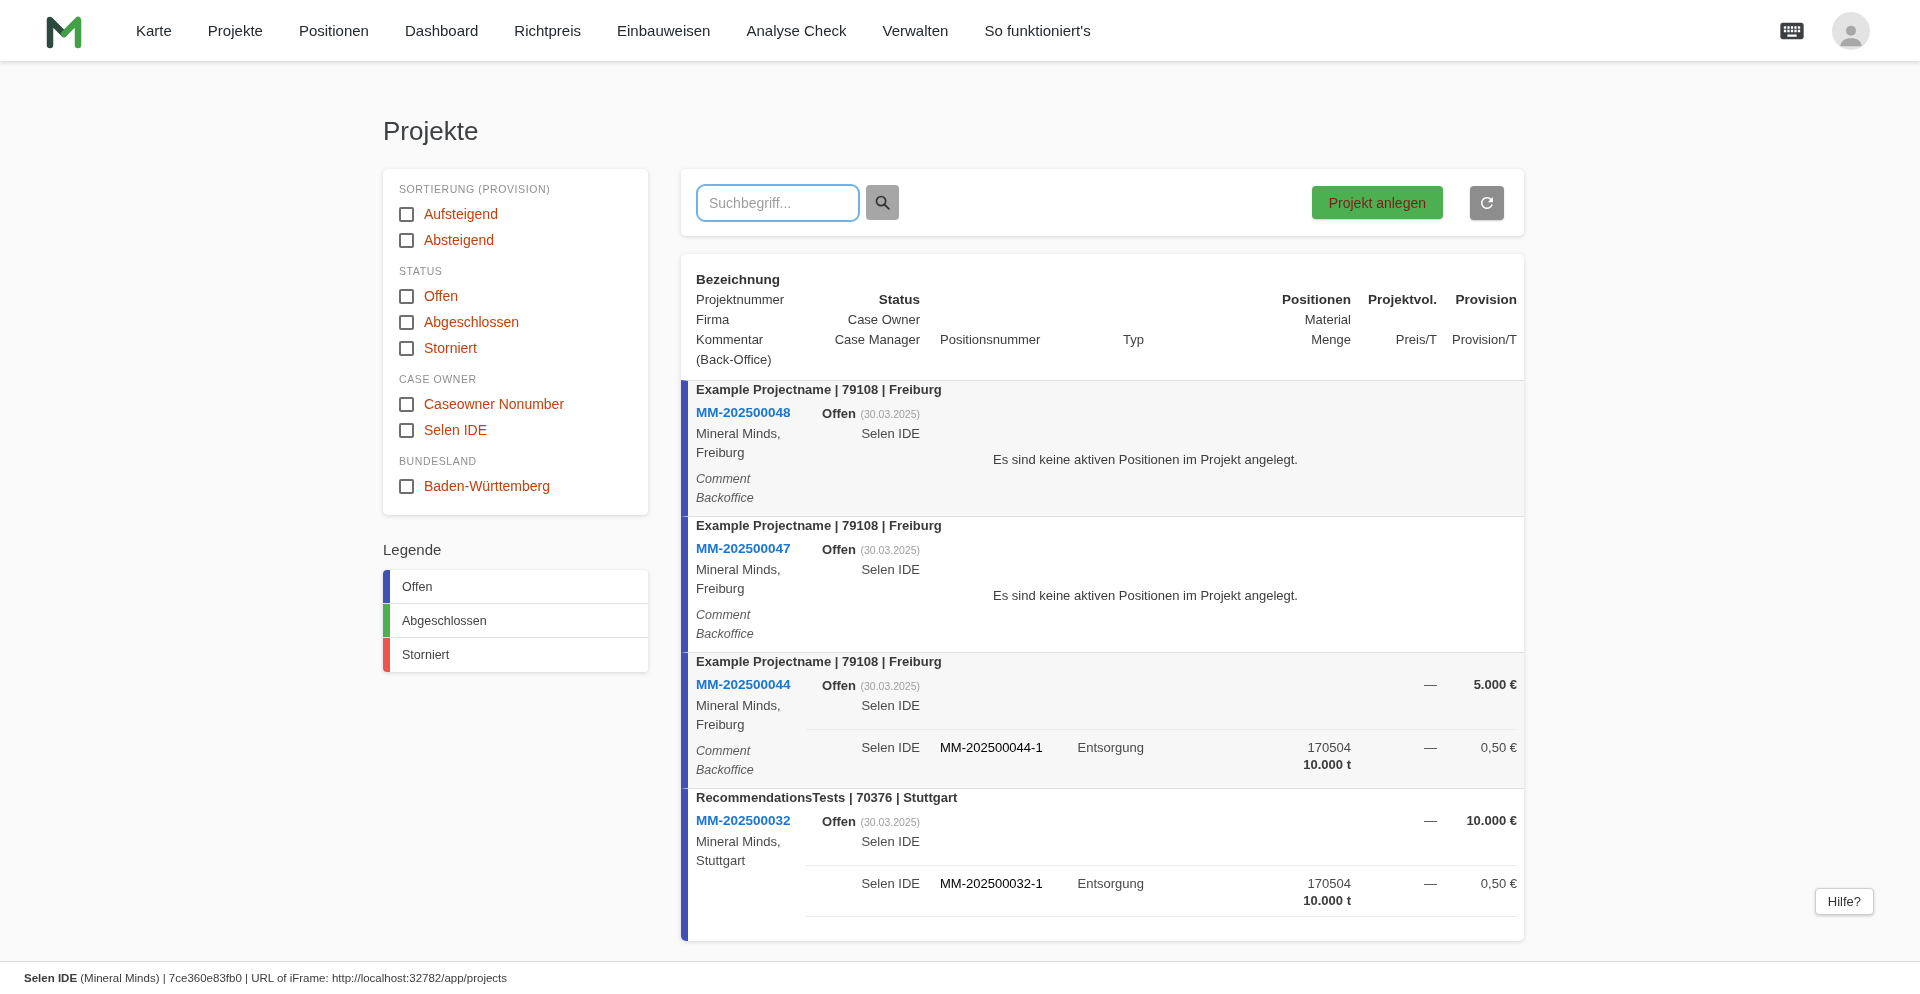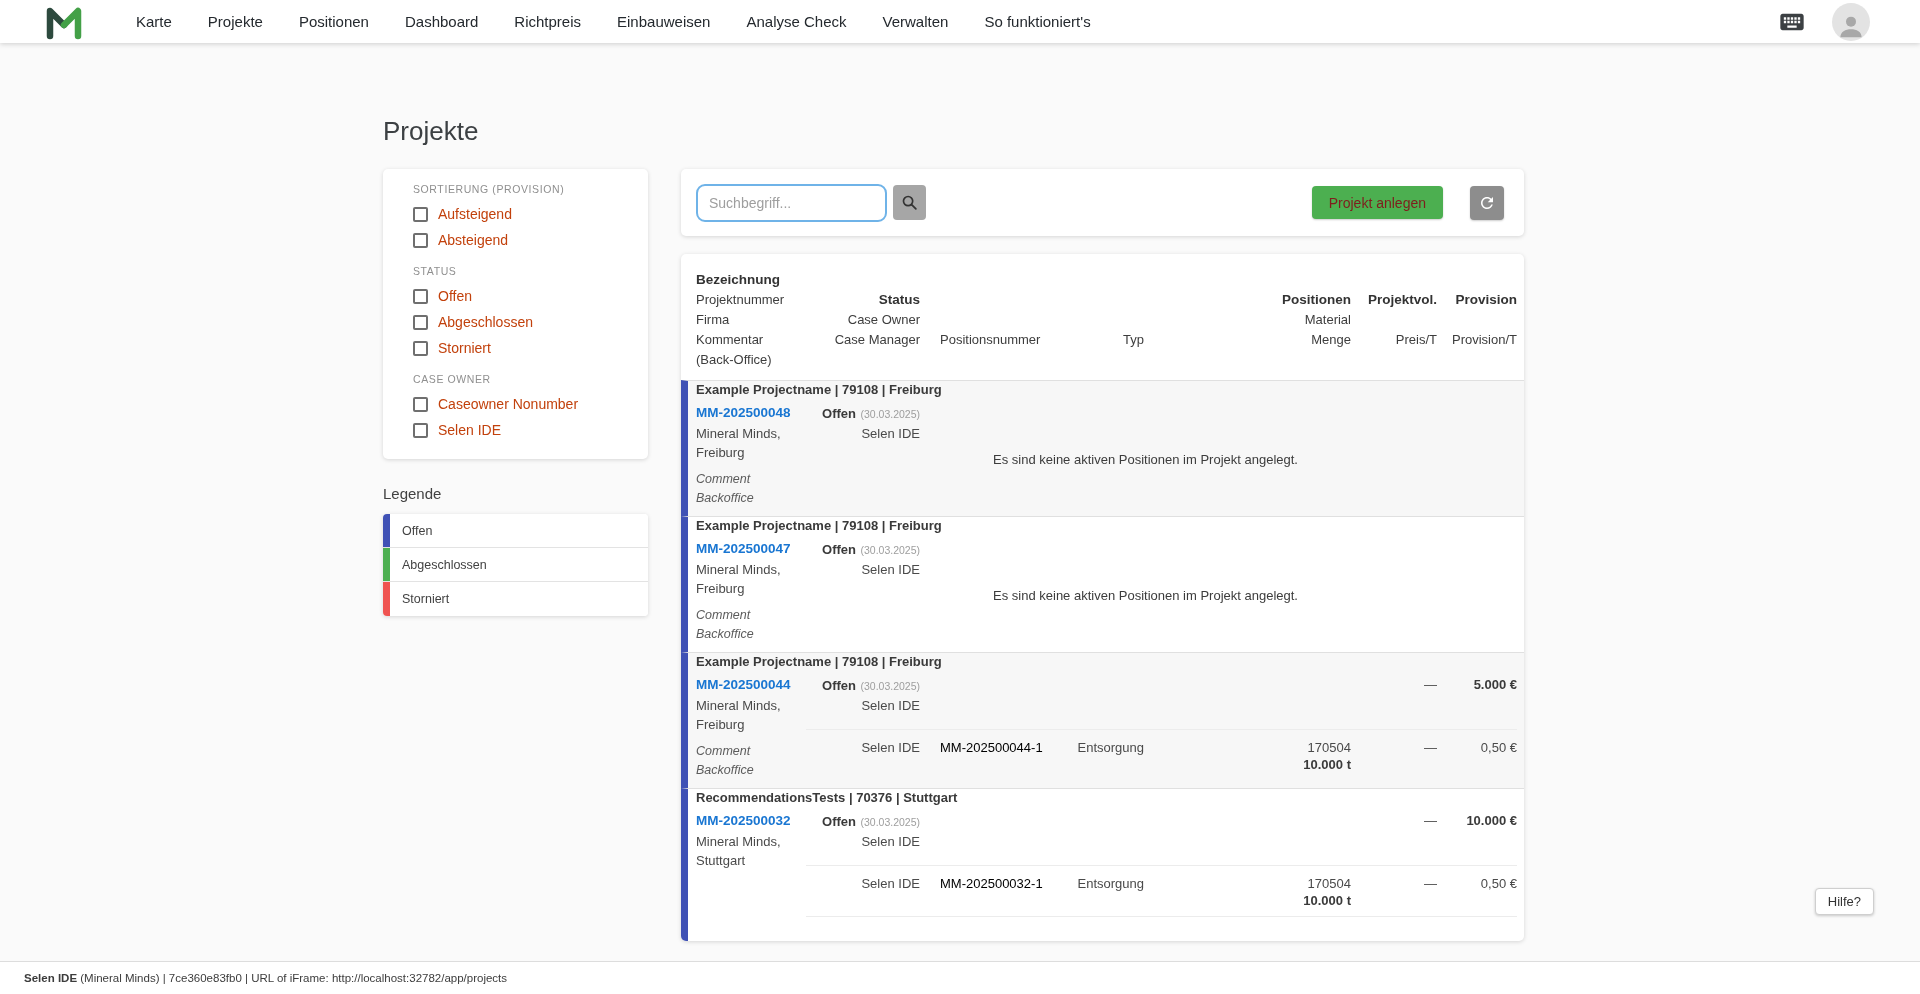--- a/index.html
+++ b/index.html
@@ -8,21 +8,21 @@
     font-family: "Liberation Sans", sans-serif;
     background:#fafafa;
     position:relative;
     overflow:hidden;
     color:#424242;
   }
   a { text-decoration:none; cursor:pointer; }
 
   
   .navbar {
-    height:43px; background:#fff;
+    height:61px; background:#fff;
     box-shadow:0 1px 5px rgba(0,0,0,.18);
     display:flex; align-items:center;
     padding:0 50px 0 44px;
     position:relative; z-index:20;
   }
   .logo { width:40px; height:40px; display:flex; align-items:center; cursor:pointer; }
   .nav-menu { display:flex; gap:36px; margin-left:52px; }
   .nav-item { font-size:15px; font-weight:500; color:#24292e; cursor:pointer; white-space:nowrap; }
   .nav-right { margin-left:auto; display:flex; align-items:center; gap:26px; }
   .icon-btn { background:none; border:none; cursor:pointer; display:flex; align-items:center; }
@@ -38,21 +38,21 @@
   .layout { display:flex; gap:33px; margin-top:22px; align-items:flex-start; }
   aside { width:265px; flex-shrink:0; }
   main { width:843px; flex-shrink:0; }
 
   .card {
     background:#fff; border-radius:5px;
     box-shadow:0 1px 4px rgba(0,0,0,.15);
   }
 
   
-  .filter-card { padding:14px 30px 16px; }
+  .filter-card { padding:14px 16px 16px; }
   .f-section { margin-top:12px; }
   .f-section:first-child { margin-top:0; }
   .f-title {
     font-size:10.5px; color:#8f8f8f; letter-spacing:.6px;
     font-weight:500; margin-bottom:5px; line-height:13px;
   }
   .f-item { display:flex; align-items:center; height:26px; cursor:pointer; }
   .checkbox {
     width:15px; height:15px; border:2px solid #6f6f6f; border-radius:2px;
     margin-right:10px; flex-shrink:0; background:#fff;
@@ -65,21 +65,21 @@
     height:34px; display:flex; align-items:center; background:#fff;
     border-bottom:1px solid #e3e3e3; position:relative; padding-left:19px;
   }
   .legend-row:last-child { border-bottom:none; }
   .legend-bar { position:absolute; left:0; top:0; bottom:0; width:7px; }
   .legend-label { font-size:12.5px; color:#424242; }
 
   
   .search-card { height:67px; display:flex; align-items:center; padding:0 20px 0 15px; }
   .search-input {
-    width:191px; height:38px; border:2px solid #6fb3e8; border-radius:9px;
+    width:164px; height:38px; border:2px solid #6fb3e8; border-radius:9px;
     padding:2px 11px; font-size:14px; font-family:inherit; color:#424242; outline:none;
   }
   .search-input::placeholder { color:#9e9e9e; }
   .search-btn {
     width:33px; height:35px; margin-left:6px; border:none; border-radius:4px;
     background:#a6a6a6; display:flex; align-items:center; justify-content:center; cursor:pointer;
   }
   .spacer { flex:1; }
   .create-btn {
     height:33px; padding:0 17px; border:none; border-radius:4px;
@@ -241,20 +241,27 @@
             <label class="f-item">
               <span class="checkbox"></span>
               <span class="f-label">Caseowner Nonumber</span>
             </label>
             <label class="f-item">
               <span class="checkbox"></span>
               <span class="f-label">Selen IDE</span>
             </label>
           </div>
 
+          <div class="f-section">
+            <div class="f-title">BUNDESLAND</div>
+            <label class="f-item">
+              <span class="checkbox"></span>
+              <span class="f-label">Baden-Württemberg</span>
+            </label>
+          </div>
         </div>
 
         <div class="legend-title">Legende</div>
         <div class="card legend-card">
           <div class="legend-row">
             <span class="legend-bar" style="background: rgb(63, 81, 181);"></span>
             <span class="legend-label">Offen</span>
           </div>
           <div class="legend-row">
             <span class="legend-bar" style="background: rgb(76, 175, 80);"></span>

